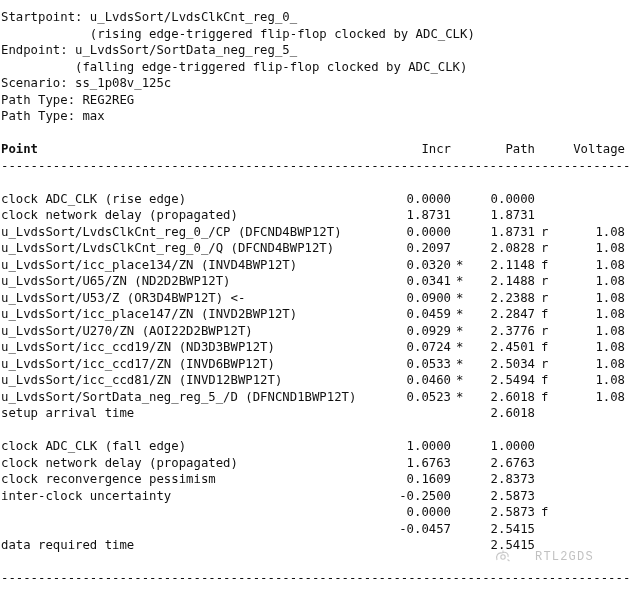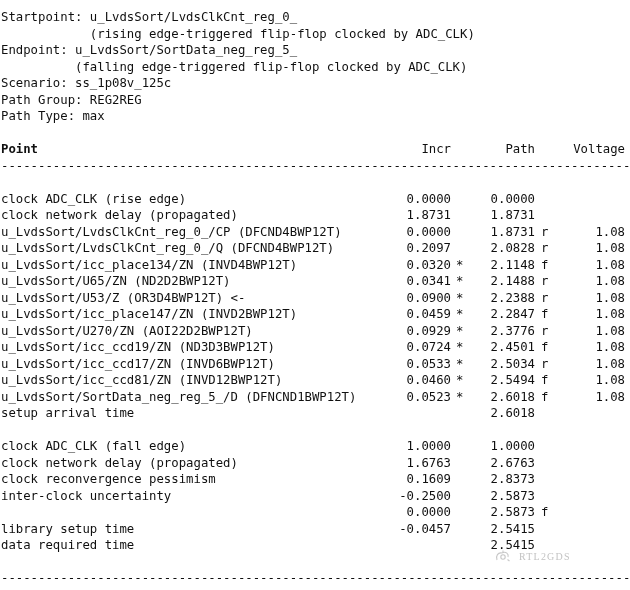--- a/index.html
+++ b/index.html
@@ -104,24 +104,24 @@
     position: absolute;
     left: 489px;
     top: 547px;
     width: 136px;
     height: 22px;
     pointer-events: none;
     opacity: 0.42;
   }
   #watermark .wm-text {
     position: absolute;
-    left: 30px;
+    left: 46px;
     top: 2px;
-    font-family: Liberation Serif, serif;
-    font-size: 10px;
+    font-family: Liberation Mono, monospace;
+    font-size: 12px;
     letter-spacing: 1.2px;
     color: #6d6d6d;
     white-space: pre;
   }
   #watermark .wm-logo {
     position: absolute;
     left: 5px;
     top: 1px;
   }
 </style>
@@ -129,21 +129,21 @@
 <body>
 
 <div id="report">
 
   <div>
     <div class="line pre">Startpoint: u_LvdsSort/LvdsClkCnt_reg_0_</div>
     <div class="line pre">            (rising edge-triggered flip-flop clocked by ADC_CLK)</div>
     <div class="line pre">Endpoint: u_LvdsSort/SortData_neg_reg_5_</div>
     <div class="line pre">          (falling edge-triggered flip-flop clocked by ADC_CLK)</div>
     <div class="line pre">Scenario: ss_1p08v_125c</div>
-    <div class="line pre">Path Group: REG2REG</div>
+    <div class="line pre">Path Type: REG2REG</div>
     <div class="line pre">Path Type: max</div>
   </div>
 
   <div class="blank"></div>
 
   <div class="row colhead">
     <span class="point">Point</span>
     <span class="incr">Incr</span>
     <span class="path">Path</span>
     <span class="volt">Voltage</span>
@@ -170,21 +170,21 @@
     </div>
 
   <div class="blank"></div>
 
   <div id="capture-rows">
       <div class="row"><span class="point">clock ADC_CLK (fall edge)</span><span class="incr">1.0000</span><span class="star"></span><span class="path">1.0000</span><span class="edge"></span><span class="volt"></span></div>
       <div class="row"><span class="point">clock network delay (propagated)</span><span class="incr">1.6763</span><span class="star"></span><span class="path">2.6763</span><span class="edge"></span><span class="volt"></span></div>
       <div class="row"><span class="point">clock reconvergence pessimism</span><span class="incr">0.1609</span><span class="star"></span><span class="path">2.8373</span><span class="edge"></span><span class="volt"></span></div>
       <div class="row"><span class="point">inter-clock uncertainty</span><span class="incr">-0.2500</span><span class="star"></span><span class="path">2.5873</span><span class="edge"></span><span class="volt"></span></div>
       <div class="row"><span class="incr">0.0000</span><span class="star"></span><span class="path">2.5873</span><span class="edge">f</span><span class="volt"></span></div>
-      <div class="row"><span class="point">library setup time</span><span class="incr">-0.0457</span><span class="star"></span><span class="path">2.5415</span><span class="edge"></span><span class="volt"></span></div>
+      <div class="row"><span class="incr">-0.0457</span><span class="star"></span><span class="path">2.5415</span><span class="edge"></span><span class="volt"></span></div>
       <div class="row"><span class="point">data required time</span><span class="incr"></span><span class="star"></span><span class="path">2.5415</span><span class="edge"></span><span class="volt"></span></div>
     </div>
 
   <div class="blank"></div>
 
   <div class="sep">--------------------------------------------------------------------------------------</div>
 
   <div id="summary-rows">
       <div class="row"><span class="point">data required time</span><span class="incr"></span><span class="star"></span><span class="path">2.5415</span><span class="edge"></span><span class="volt"></span></div>
     </div>

